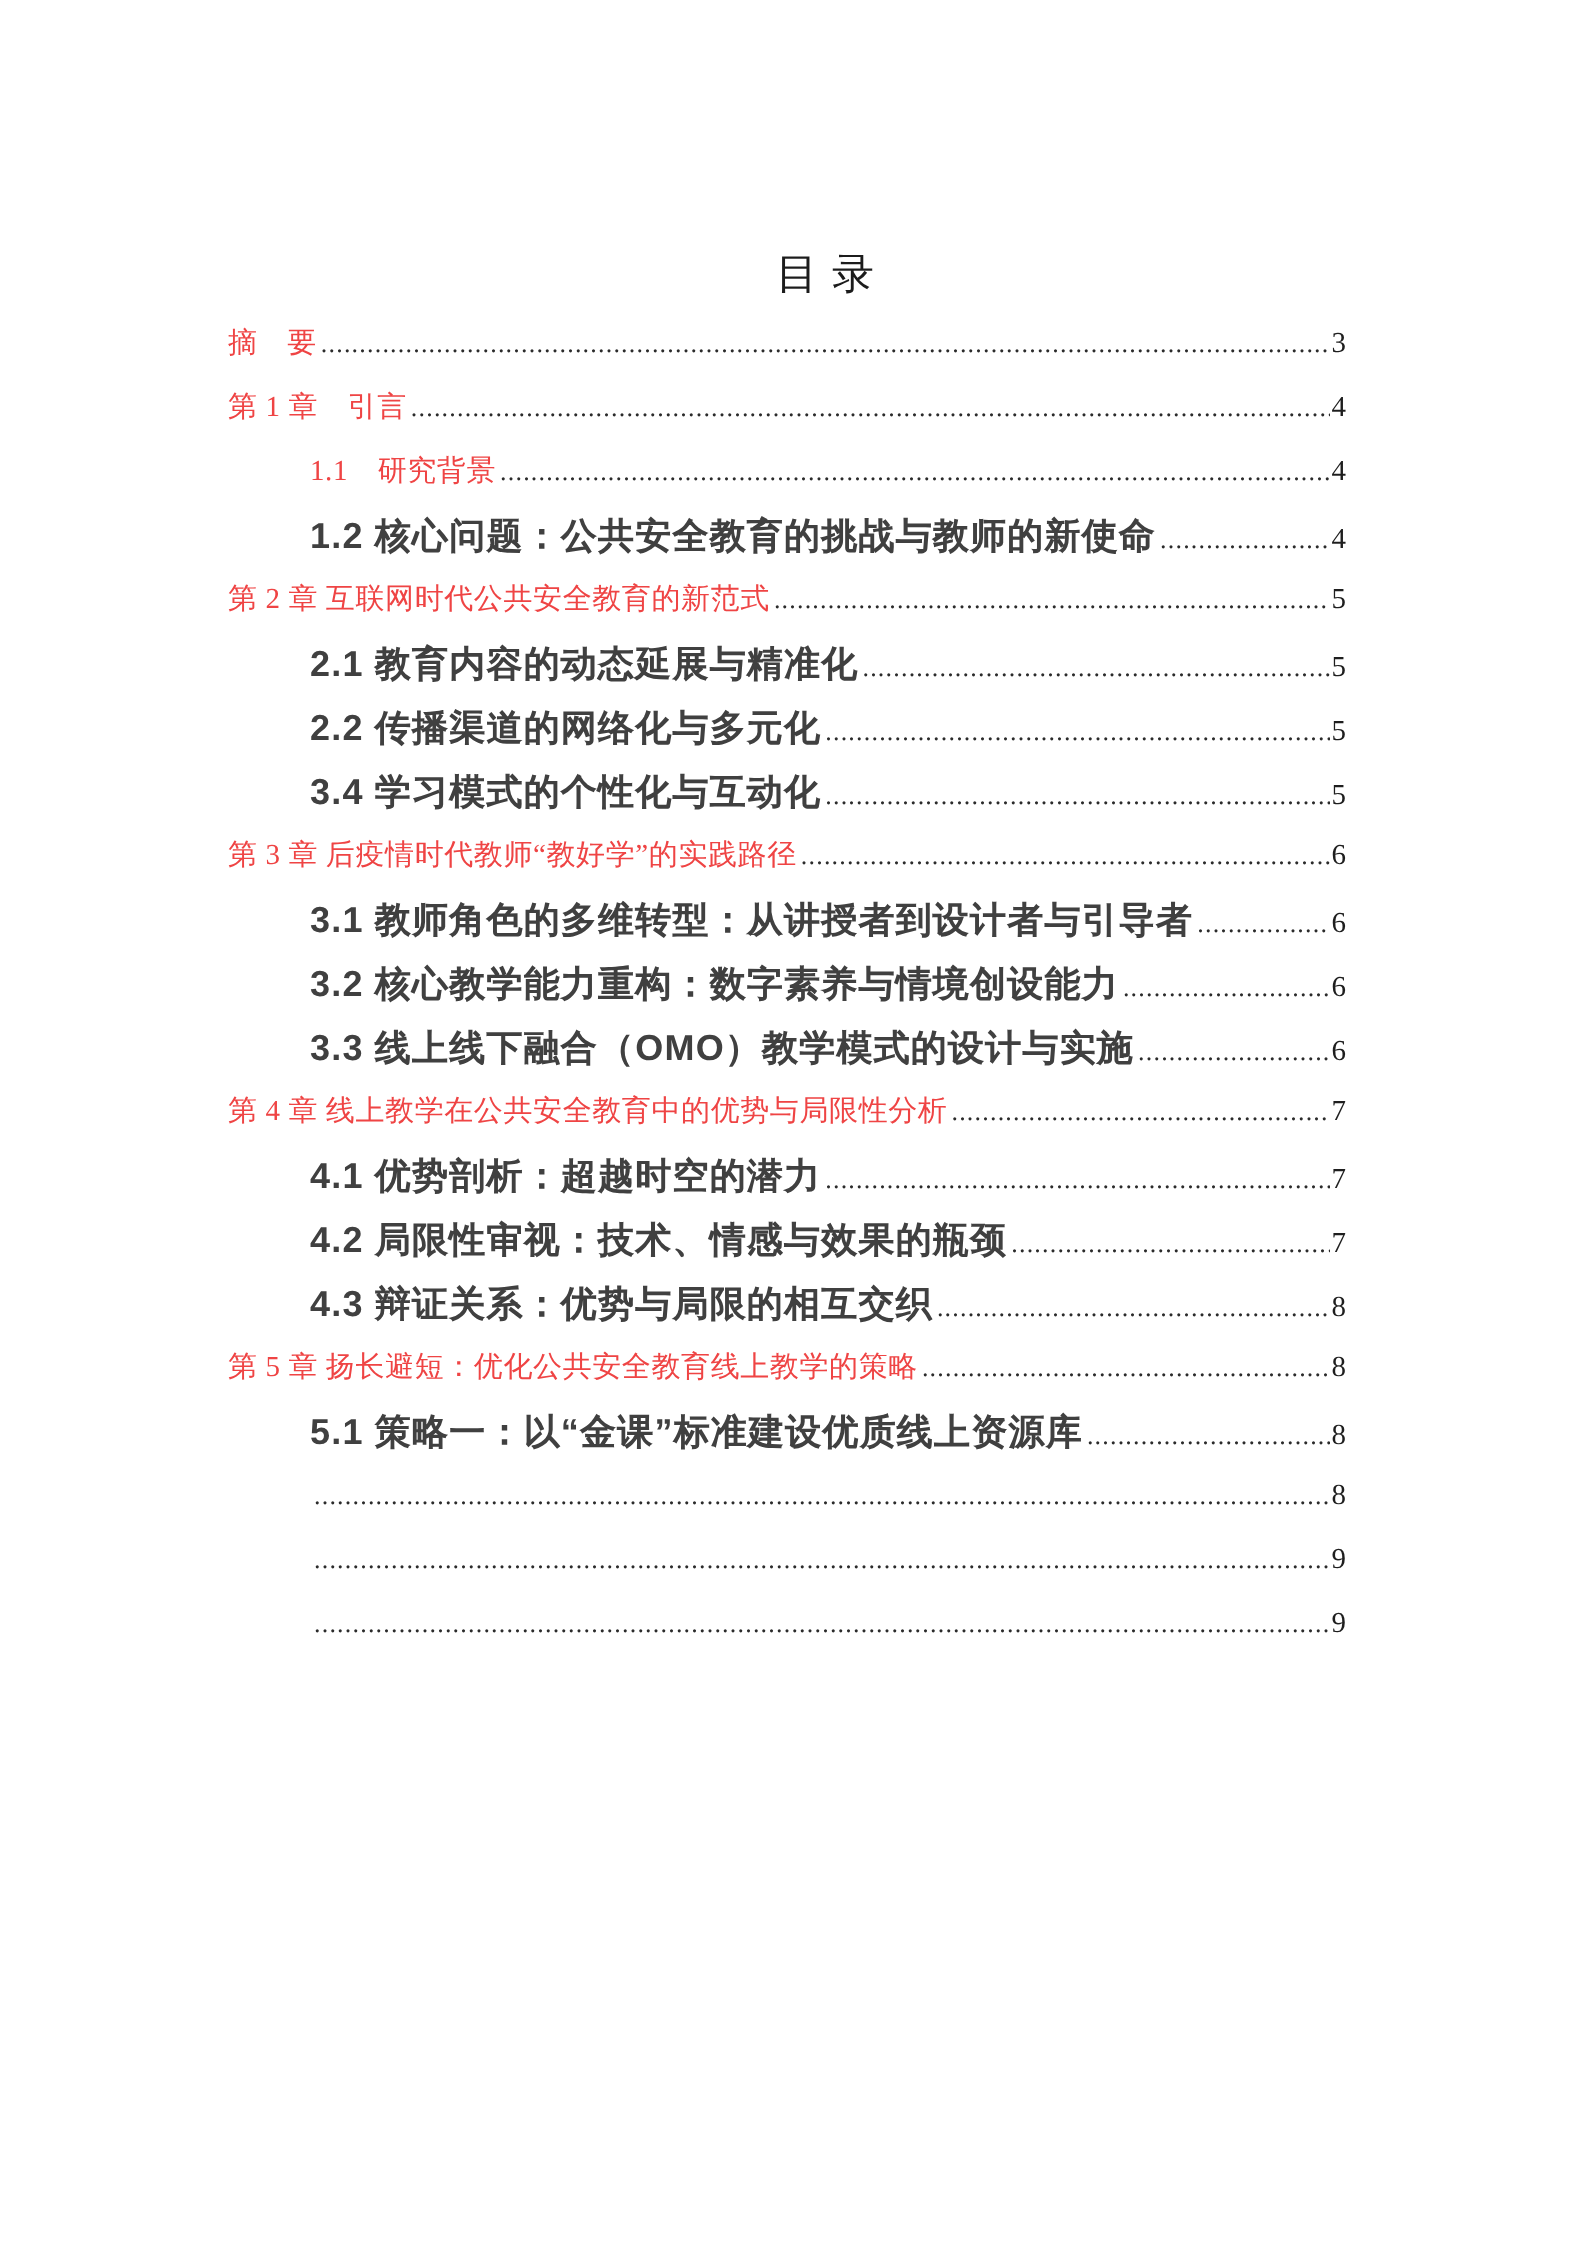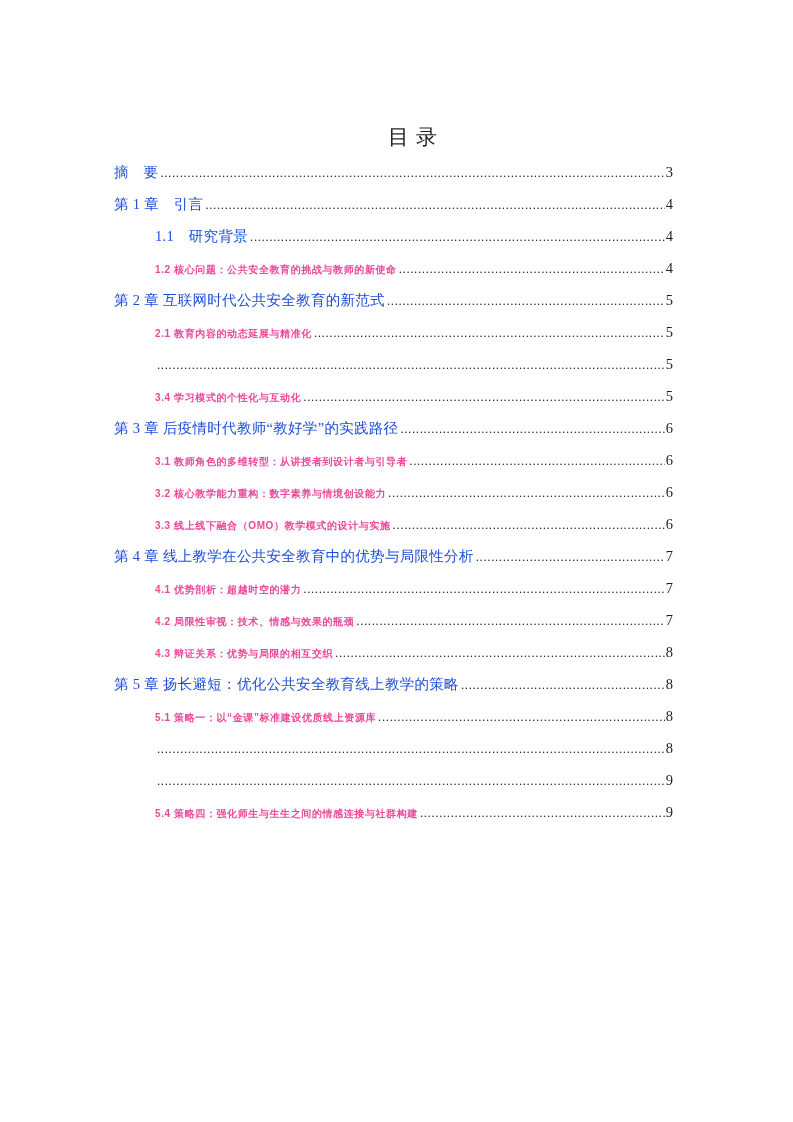--- a/index.html
+++ b/index.html
@@ -41,29 +41,29 @@
     line-height: 32px;
     height: 32px;
     font-size: 14.5px;
   }
   .toc-row.level-2 {
     padding-left: 41px;
   }
   .toc-label {
     white-space: pre;
     letter-spacing: 0.3px;
-    color: #1d4ed8;
+    color: #ef4444;
     font-family: "Liberation Serif", "DejaVu Serif", serif;
   }
   .toc-row.bold .toc-label {
     font-weight: 700;
-    color: #ec4899;
+    color: #404040;
     letter-spacing: 0.6px;
     font-family: "Liberation Sans", "DejaVu Sans", sans-serif;
-    font-size: 10px;
+    font-size: 18px;
   }
   .toc-dots {
     flex: 1;
     overflow: hidden;
     white-space: nowrap;
     margin: 0 1px 0 2px;
     font-size: 13px;
     letter-spacing: 0.6px;
     color: #2b2b2b;
     font-family: "Liberation Serif", "DejaVu Serif", serif;
@@ -106,20 +106,21 @@
     <span class="toc-label">第 2 章 互联网时代公共安全教育的新范式</span>
     <span class="toc-dots">............................................................................................................................................................................................................................</span>
     <span class="toc-page">5</span>
   </div>
       <div class="toc-row level-2 bold">
     <span class="toc-label">2.1 教育内容的动态延展与精准化</span>
     <span class="toc-dots">............................................................................................................................................................................................................................</span>
     <span class="toc-page">5</span>
   </div>
       <div class="toc-row level-2 bold">
+    <span class="toc-label">2.2 传播渠道的网络化与多元化</span>
     <span class="toc-dots">............................................................................................................................................................................................................................</span>
     <span class="toc-page">5</span>
   </div>
       <div class="toc-row level-2 bold">
     <span class="toc-label">3.4 学习模式的个性化与互动化</span>
     <span class="toc-dots">............................................................................................................................................................................................................................</span>
     <span class="toc-page">5</span>
   </div>
       <div class="toc-row level-1">
     <span class="toc-label">第 3 章 后疫情时代教师“教好学”的实践路径</span>
@@ -173,18 +174,17 @@
   </div>
       <div class="toc-row level-2 bold">
     <span class="toc-dots">............................................................................................................................................................................................................................</span>
     <span class="toc-page">8</span>
   </div>
       <div class="toc-row level-2 bold">
     <span class="toc-dots">............................................................................................................................................................................................................................</span>
     <span class="toc-page">9</span>
   </div>
       <div class="toc-row level-2 bold">
-    <span class="toc-label">5.4 策略四：强化师生与生生之间的情感连接与社群构建</span>
     <span class="toc-dots">............................................................................................................................................................................................................................</span>
     <span class="toc-page">9</span>
   </div>
     </div>
 </div>
 
 </body></html>

